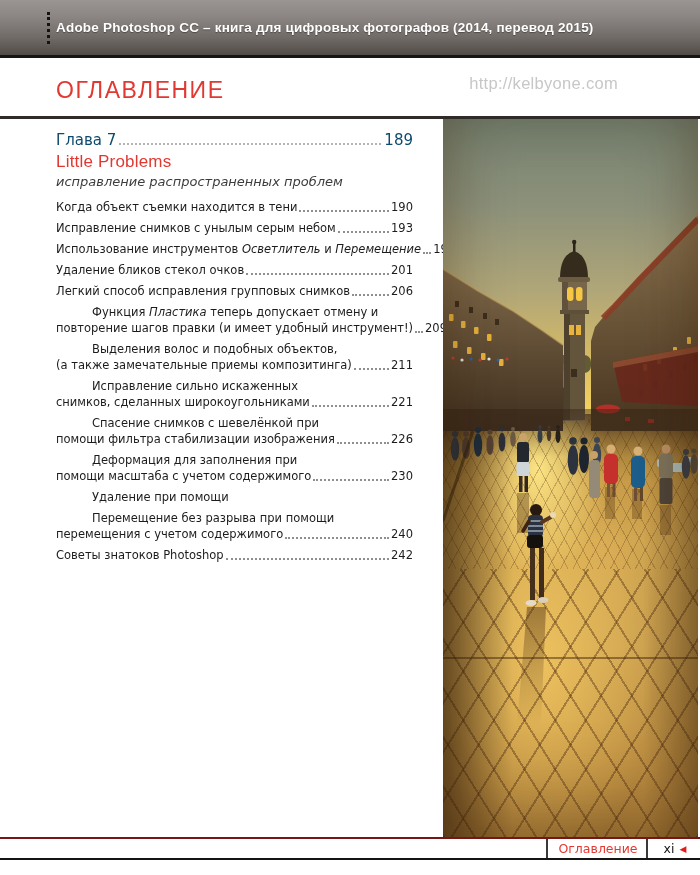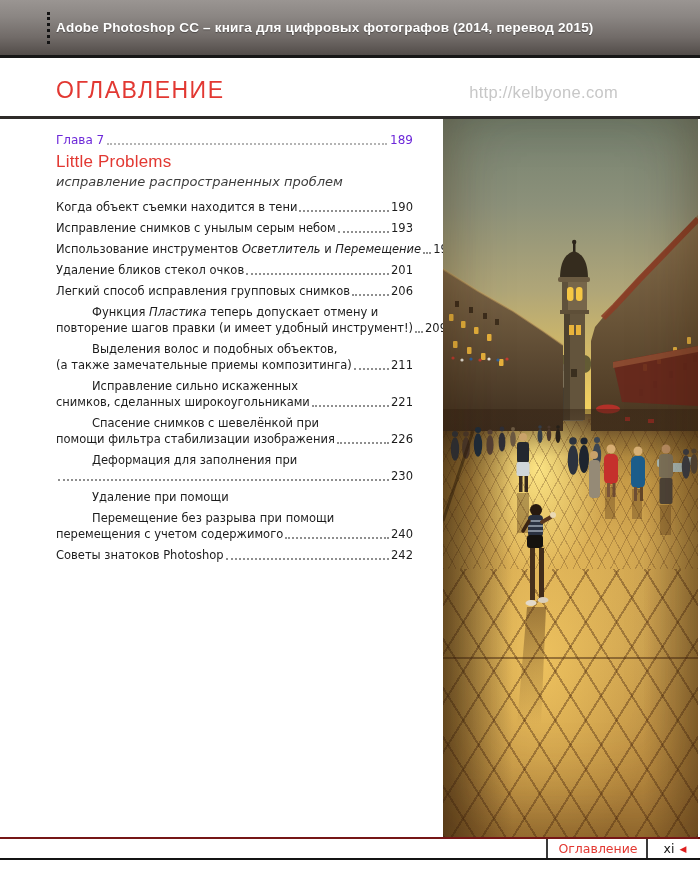--- a/index.html
+++ b/index.html
@@ -10,32 +10,32 @@
   .topbar{position:absolute;left:0;top:0;width:700px;height:55px;
     background:linear-gradient(180deg,#9a9592 0%,#8b8683 30%,#716b68 68%,#524c49 100%);
     border-bottom:3px solid #161616;display:flex;align-items:center;}
   .dotline{display:inline-block;height:32px;width:0;border-left:3px dotted #141414;margin-left:47px;}
   .topbar-title{color:#ffffff;font-weight:bold;font-size:13.5px;letter-spacing:.2px;margin-left:6px;
     text-shadow:0 1px 1px rgba(0,0,0,.35);}
 
   
   .page-title{position:absolute;left:56px;top:77px;margin:0;font-size:23px;font-weight:400;
     letter-spacing:1.5px;color:#e23832;}
-  .site-url{position:absolute;right:82px;top:83px;font-size:16.5px;color:#c7c7c7;letter-spacing:.3px;}
+  .site-url{position:absolute;right:82px;top:74px;font-size:16.5px;color:#c7c7c7;letter-spacing:.3px;}
   .title-rule{position:absolute;left:0;top:116px;width:700px;height:3px;background:#2e2b29;}
 
   
   .toc{position:absolute;left:56px;top:133px;width:357px;color:#1c1c1c;}
   .toc-row{display:flex;align-items:flex-end;}
   .toc-text{white-space:nowrap;}
   .toc-text em{font-style:italic;}
   .dots{flex:1;min-width:8px;border-bottom:2px dotted #8f8f8f;margin:0 2px 3px 2px;}
   .dots-light{flex:1;min-width:8px;border-bottom:2px dotted #b4b4b4;margin:0 3px 3px 3px;}
   .pg{white-space:nowrap;}
-  .chapter-row{font-family:"DejaVu Sans",sans-serif;font-size:12px;line-height:15px;color:#6d28d9;}
+  .chapter-row{font-family:"DejaVu Sans",sans-serif;font-size:15px;line-height:15px;color:#0c4a6e;}
   .chapter-title{font-size:17px;letter-spacing:.2px;color:#e23832;margin-top:4px;line-height:20px;}
   .chapter-sub{font-family:"DejaVu Sans",sans-serif;font-style:italic;font-size:13px;color:#3c3c3c;
     margin-top:2px;margin-bottom:10px;line-height:15px;}
   .entry{font-family:"DejaVu Sans",sans-serif;font-size:11.5px;line-height:16px;margin-bottom:5px;}
   .toc-line{white-space:nowrap;margin-left:36px;}
 
   
   .photo{position:absolute;left:443px;top:119px;width:255px;height:718px;margin:0;overflow:hidden;
     background:linear-gradient(180deg,#75816f 0%,#8c917a 12%,#b0a678 24%,#d4ba66 33%,#eecd60 39%,#f6d75f 42%);}
   .street{position:absolute;left:0;right:0;top:295px;bottom:0;
@@ -155,20 +155,21 @@
           <div class="toc-line"><span class="toc-text"><span>Спасение снимков с шевелёнкой при</span></span></div>
           <div class="toc-row">
             <span class="toc-text"><span>помощи фильтра стабилизации изображения</span></span>
             <span class="dots"></span>
             <span class="pg">226</span>
           </div>
         </div>
         <div class="entry">
           <div class="toc-line"><span class="toc-text"><span>Деформация для заполнения при</span></span></div>
           <div class="toc-row">
+            <span class="toc-text"><span>помощи масштаба с учетом содержимого</span></span>
             <span class="dots"></span>
             <span class="pg">230</span>
           </div>
         </div>
         <div class="entry">
           <div class="toc-line"><span class="toc-text"><span>Удаление при помощи</span></span></div>
         </div>
         <div class="entry">
           <div class="toc-line"><span class="toc-text"><span>Перемещение без разрыва при помощи</span></span></div>
           <div class="toc-row">

